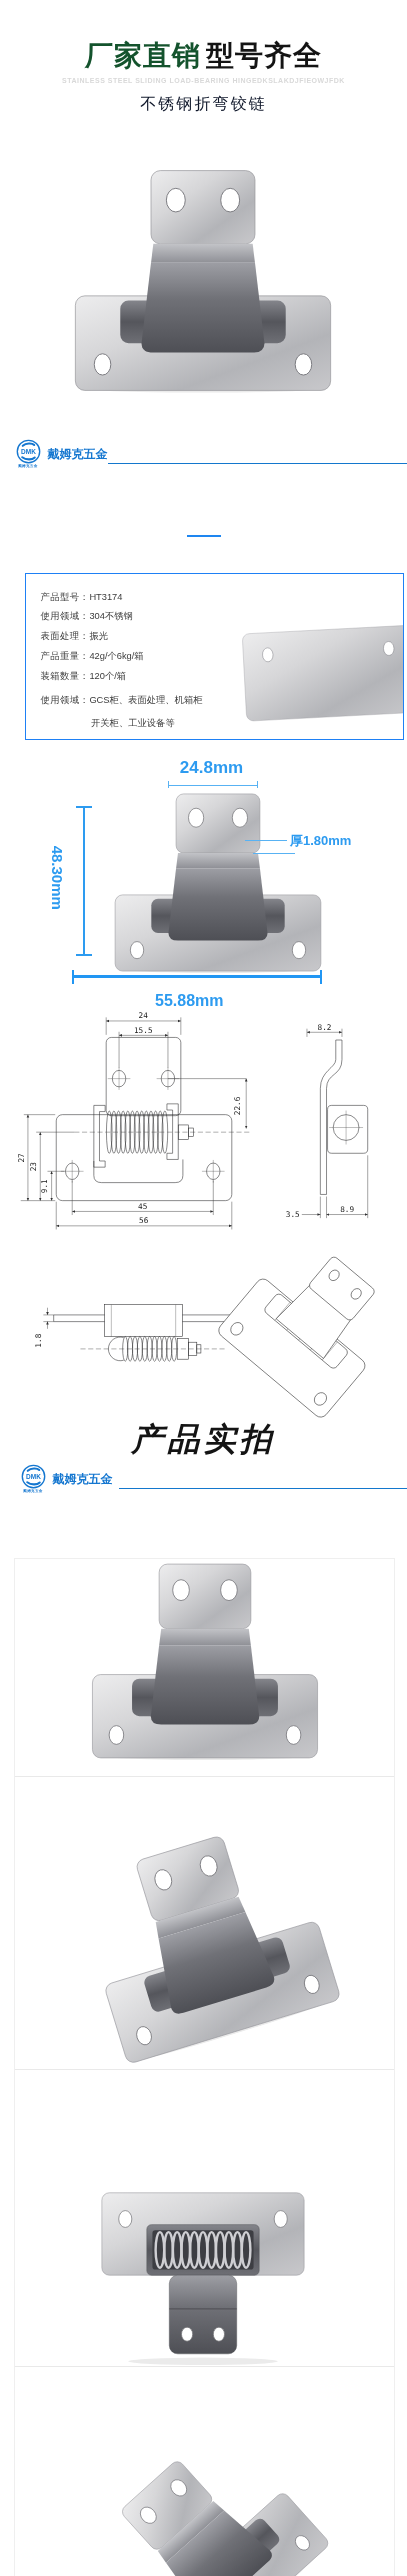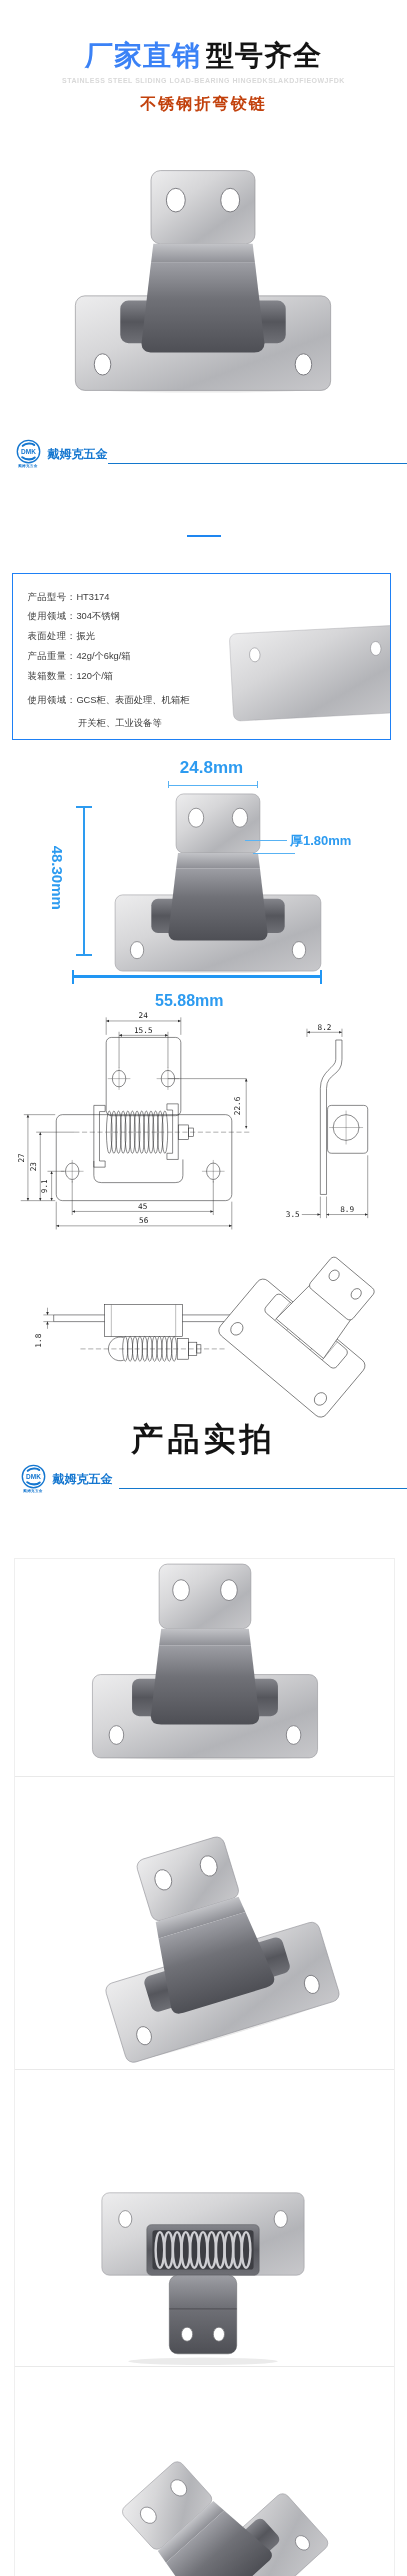--- a/index.html
+++ b/index.html
@@ -3,36 +3,36 @@
 <meta charset="utf-8">
 <style>
   html,body{margin:0;padding:0;background:#fff;}
   #page{position:relative;width:407px;height:2746px;margin:0 auto;background:#fff;
         font-family:"Liberation Sans","DejaVu Sans",sans-serif;overflow:hidden;}
   .abs{position:absolute;}
   .ctr{left:0;width:407px;text-align:center;}
 
   
   .main-title{top:37px;font-size:28px;font-weight:900;letter-spacing:1px;color:#141414;white-space:nowrap;}
-  .main-title .hl{color:#3b82f6;}
+  .main-title .hl{color:#14532d;}
   .main-title .rest{margin-left:5.2px;}
   .sub-en{top:77px;font-size:7px;font-weight:600;color:#d9d9d9;letter-spacing:0.5px;white-space:nowrap;}
-  .sub-cn{top:94px;font-size:16px;font-weight:700;color:#c2410c;letter-spacing:2.1px;}
+  .sub-cn{top:94px;font-size:16px;font-weight:400;color:#0f172a;letter-spacing:2.1px;}
 
   
   .brand-name{font-size:12px;font-weight:800;color:#1577d0;white-space:nowrap;}
   .logo-caption{font-size:3.6px;font-weight:700;color:#1577d0;text-align:center;width:32px;letter-spacing:0.3px;}
   .brand-line{height:1px;background:#1377cd;}
 
   
   .sec-title{top:496px;font-size:24px;font-weight:800;color:#2e97f3;letter-spacing:3.1px;}
   .sec-bar{left:187px;top:535px;width:34px;height:2.1px;background:#1e86f0;}
   .sec-sub{top:541px;font-size:9.8px;font-weight:600;color:#b3b3b3;letter-spacing:0.5px;}
 
-  .spec-box{left:12px;top:573px;width:377px;height:165px;border:1px solid #1e80f5;overflow:hidden;background:#fff;}
+  .spec-box{left:25px;top:573px;width:377px;height:165px;border:1px solid #1e80f5;overflow:hidden;background:#fff;}
   .spec-row{position:absolute;left:14.4px;font-size:9.3px;color:#3b3b3b;white-space:nowrap;}
   .spec-row .lb{letter-spacing:0.5px;}
   .spec-plate{position:absolute;left:216px;top:52px;transform:rotate(-3deg);}
 
   
   .dimblue{color:#2d9bf0;font-weight:700;}
   .dline{background:#58b2f3;}
   .dline-bold{background:#2196f3;}
 
   
@@ -40,21 +40,21 @@
   .di{stroke:#2f2f30;stroke-width:1.1;fill:#ffffff;}
   .dd{stroke:#3a3a3b;stroke-width:0.9;fill:none;}
   .dc{stroke:#454546;stroke-width:0.7;fill:none;}
   .dx{stroke:#3a3a3b;stroke-width:0.8;fill:none;stroke-dasharray:10 5;}
   .dt{font-family:"DejaVu Sans Mono","Liberation Mono",monospace;font-size:15px;fill:#1c1c1c;}
 
   
   .photo-frame{left:14px;top:1558px;width:379px;height:1116px;border:0.5px solid #efefef;background:#fff;}
   .photo-divider{position:absolute;left:0;width:379px;height:1px;background:#e9e9e9;}
   .photo-svg{position:absolute;overflow:visible;}
-  .shoot-title{top:1418px;font-size:32px;font-weight:800;color:#141414;letter-spacing:4.1px;}
+  .shoot-title{top:1418px;font-size:32px;font-weight:800;color:#141414;letter-spacing:4.1px;font-style:italic;}
 </style>
 </head>
 <body>
 
 <div id="page">
 
   <svg width="0" height="0" style="position:absolute" aria-hidden="true">
     <defs>
       <linearGradient id="gp" x1="0" y1="0" x2="1" y2="1">
         <stop offset="0" stop-color="#ededee"></stop>

